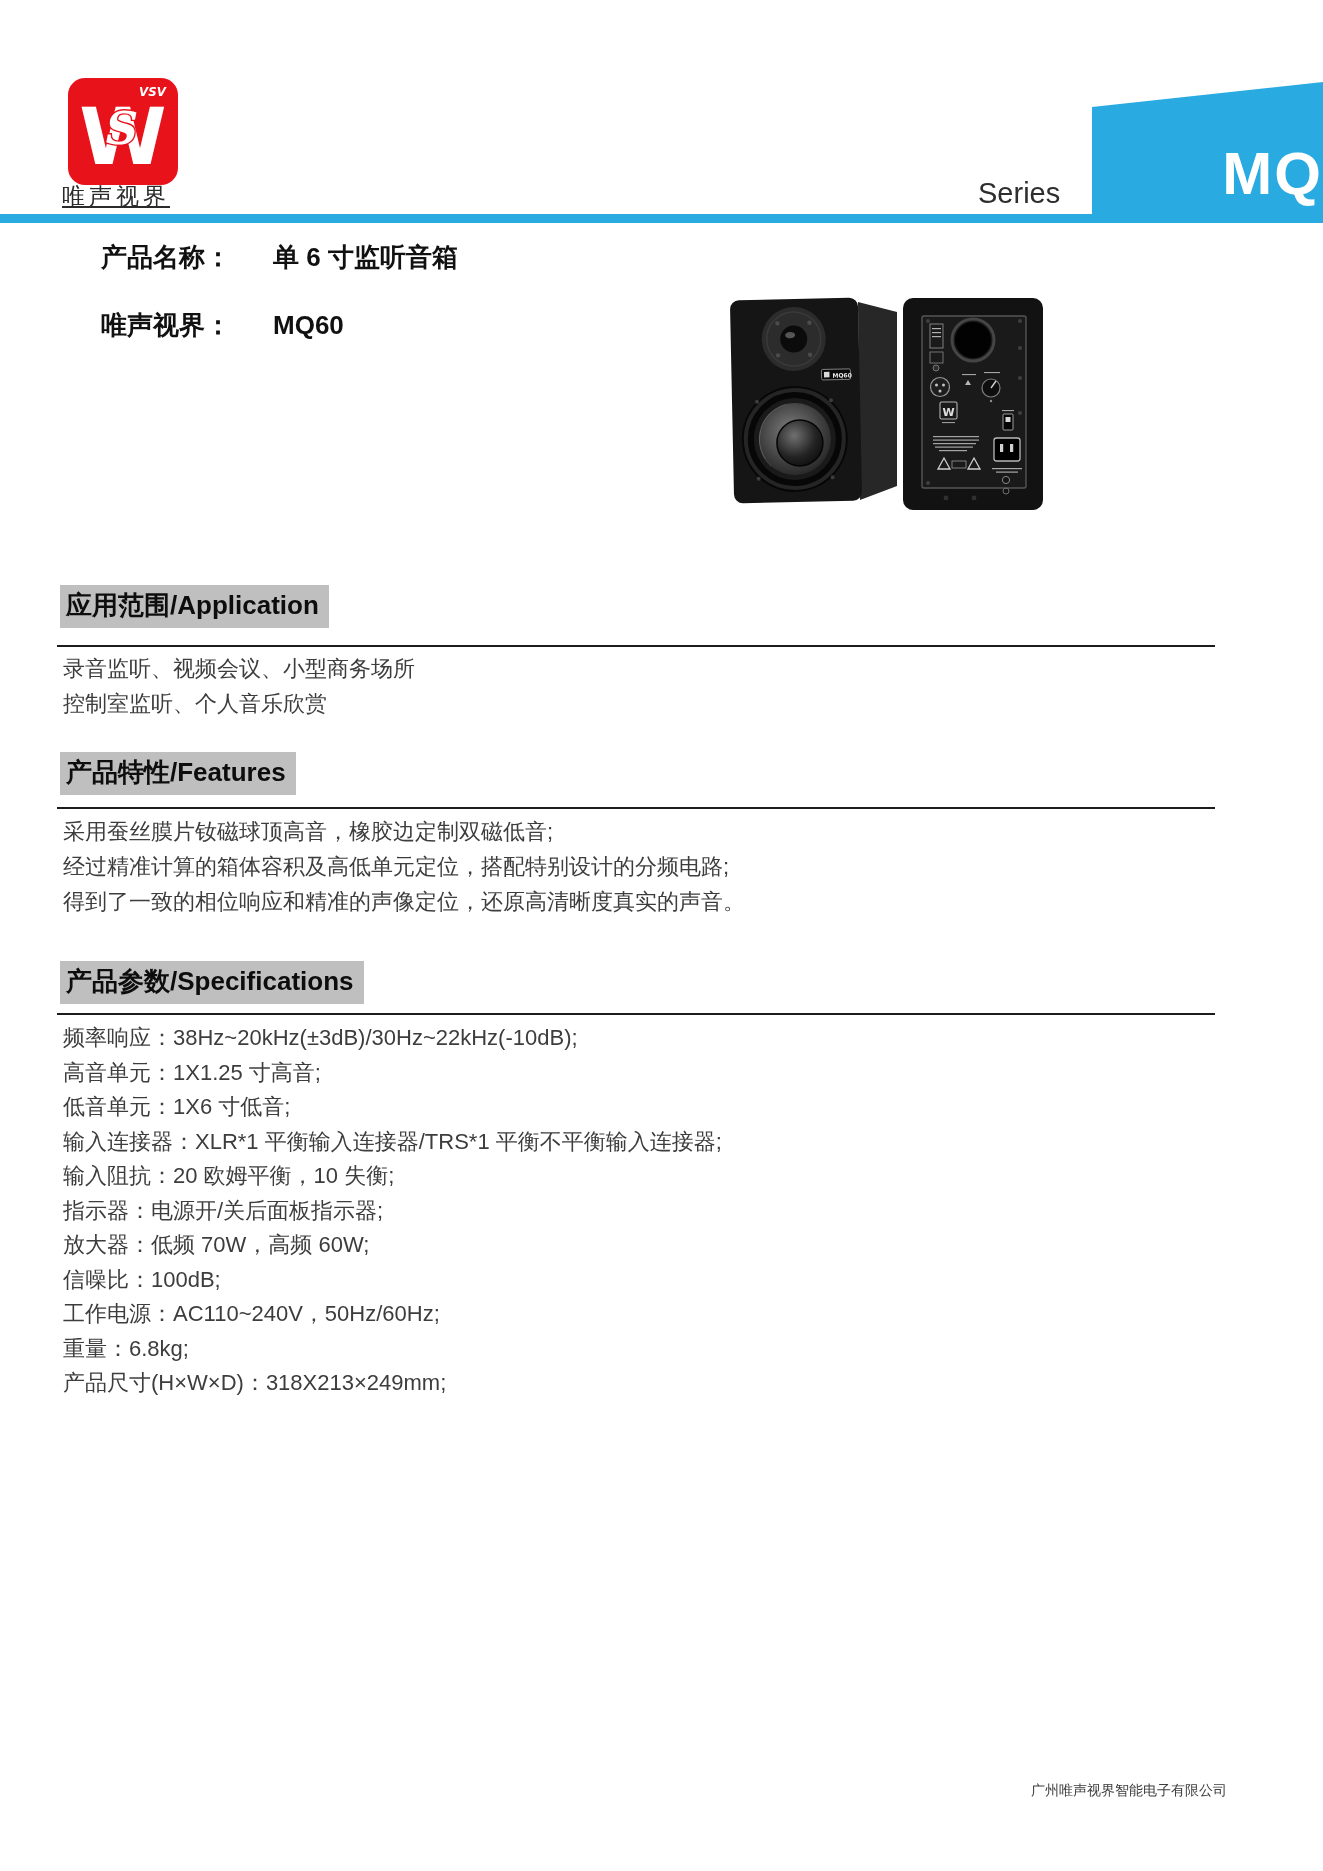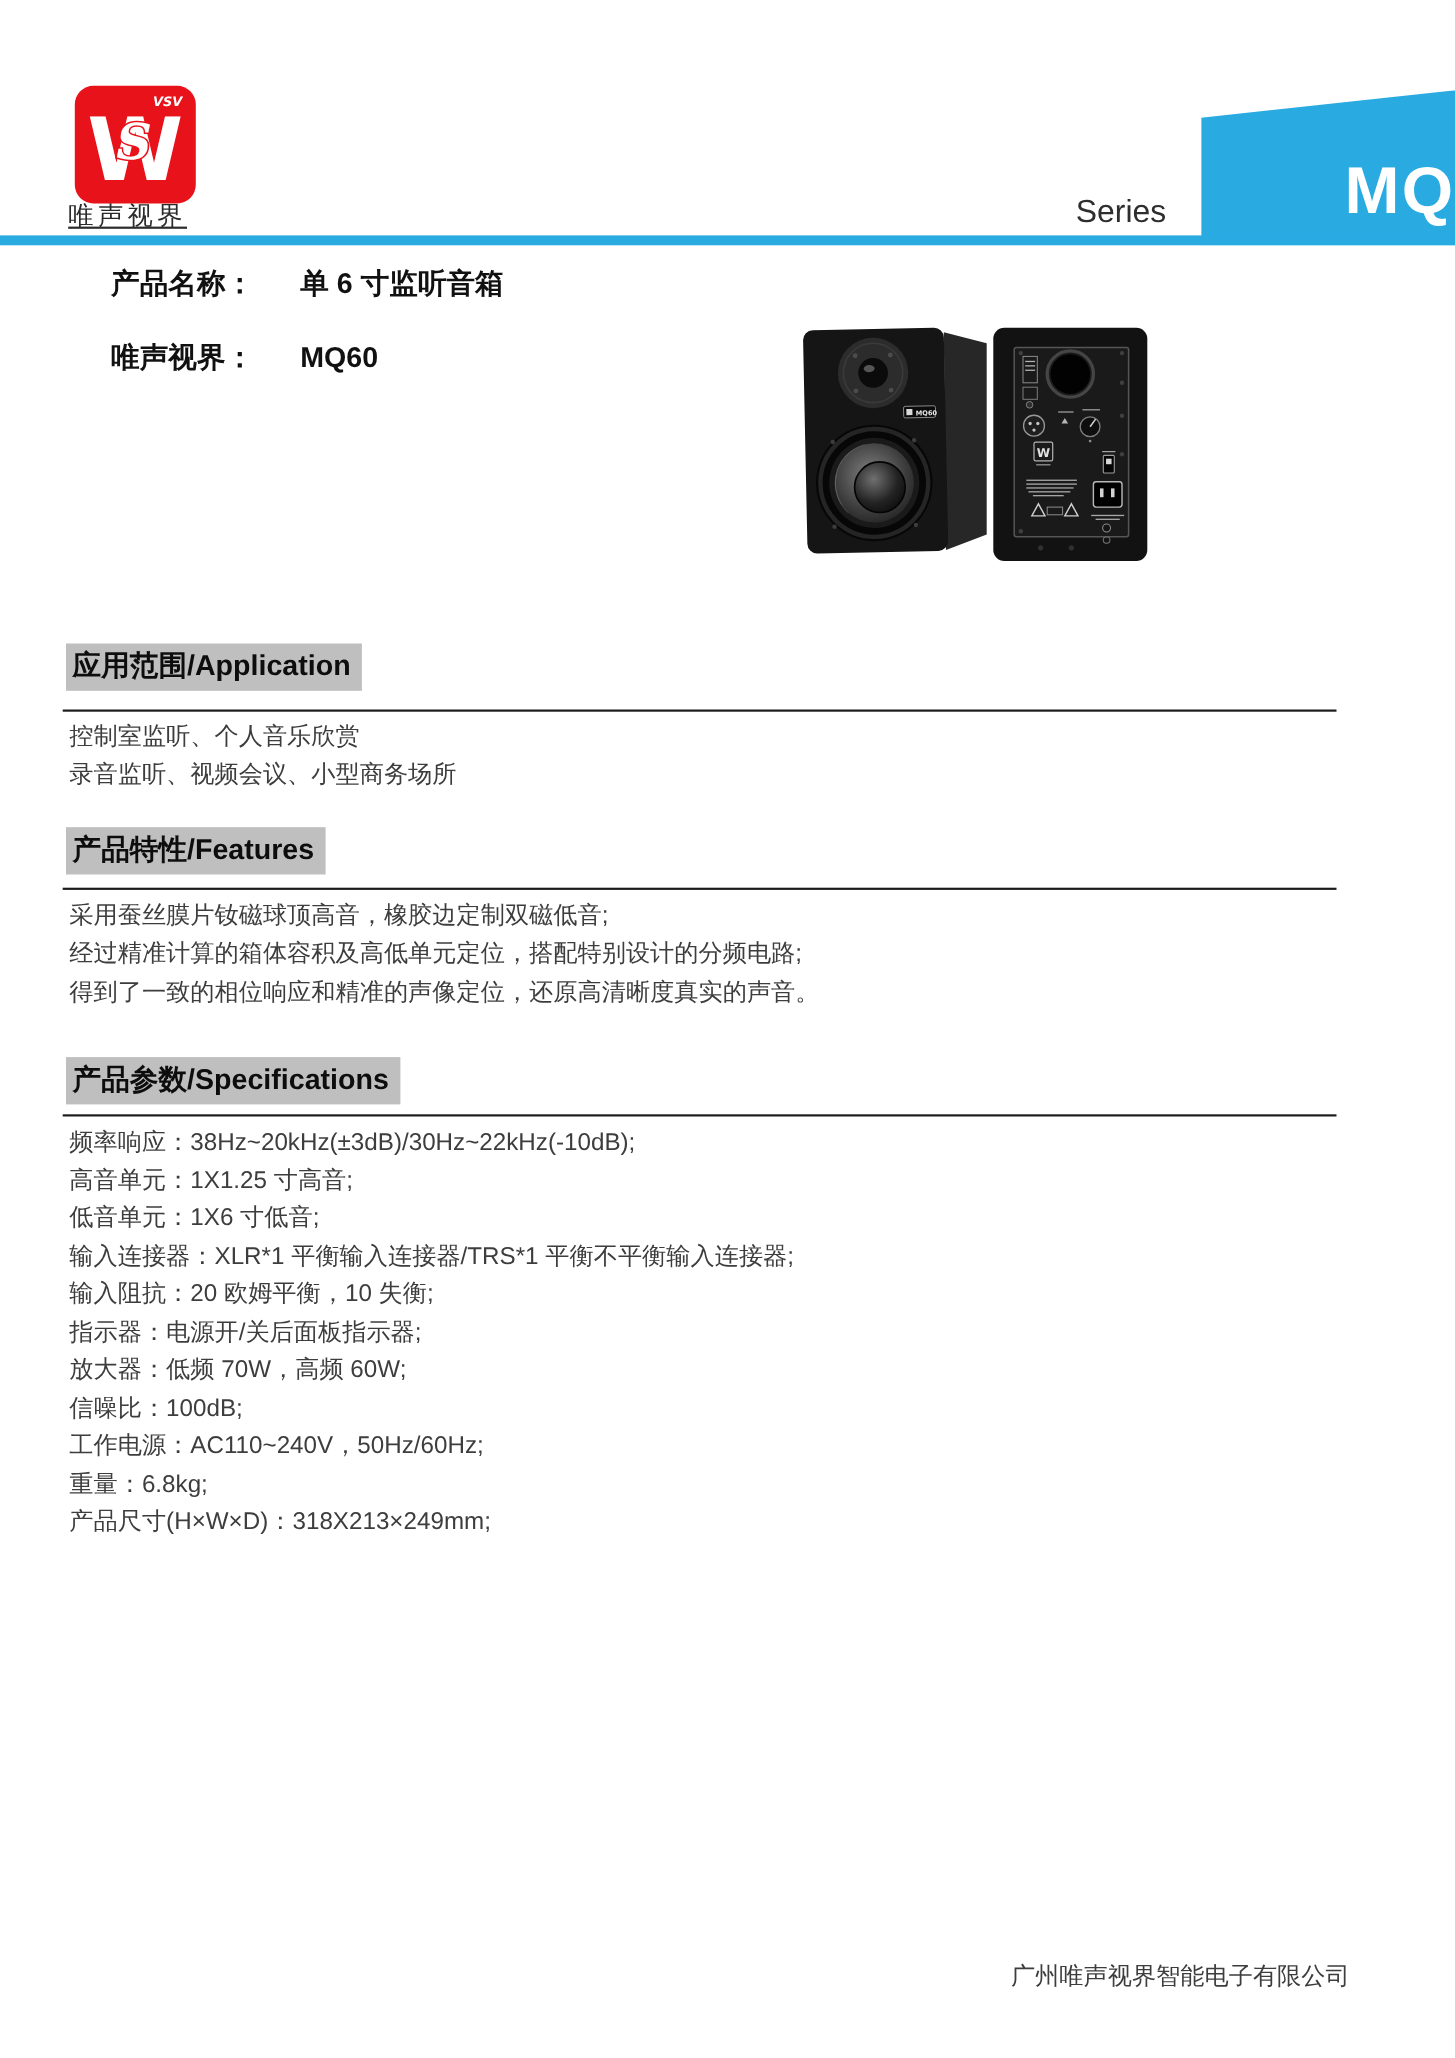--- a/index.html
+++ b/index.html
@@ -60,21 +60,21 @@
   }
   .rule{left:57px;width:1158px;height:2px;background:#1c1c1c;}
   .body-text{
     left:63px;color:#3d3d3d;font-size:22px;white-space:nowrap;
   }
   .lh35 div{line-height:35px;}
   .lh345 div{line-height:34.5px;}
 
   .footer{
     right:96px;top:1782px;
-    font-size:22px;color:#3d3d3d;white-space:nowrap;text-align:center;
+    font-size:14px;color:#3d3d3d;white-space:nowrap;text-align:center;
   }
 </style>
 </head>
 <body>
 
 <div class="page">
 
   <div class="abs logo-box">
     <svg width="110" height="107" viewBox="0 0 100 100">
       <text x="50" y="80" text-anchor="middle" font-family="DejaVu Sans, sans-serif" font-size="74" font-weight="bold" fill="#ffffff">W</text>
@@ -205,22 +205,22 @@
       <circle cx="240" cy="210" r="2.4" fill="#303030"></circle>
       <circle cx="268" cy="210" r="2.4" fill="#303030"></circle>
       <circle cx="314" cy="60" r="2" fill="#3f3f3f"></circle>
       <circle cx="314" cy="90" r="2" fill="#3f3f3f"></circle>
     </g>
   </svg>
 
   <div class="abs sec-heading" style="top:585px">应用范围/Application</div>
   <div class="abs rule" style="top:645px"></div>
   <div class="abs body-text lh35" style="top:651px">
+    <div>录音监听、视频会议、小型商务场所</div>
     <div>控制室监听、个人音乐欣赏</div>
-    <div>录音监听、视频会议、小型商务场所</div>
   </div>
 
   <div class="abs sec-heading" style="top:752px">产品特性/Features</div>
   <div class="abs rule" style="top:807px"></div>
   <div class="abs sec-heading" style="top:961px">产品参数/Specifications</div>
 
   <div class="abs body-text lh35" style="top:814px">
     <div>采用蚕丝膜片钕磁球顶高音，橡胶边定制双磁低音;</div>
     <div>经过精准计算的箱体容积及高低单元定位，搭配特别设计的分频电路;</div>
     <div>得到了一致的相位响应和精准的声像定位，还原高清晰度真实的声音。</div>

